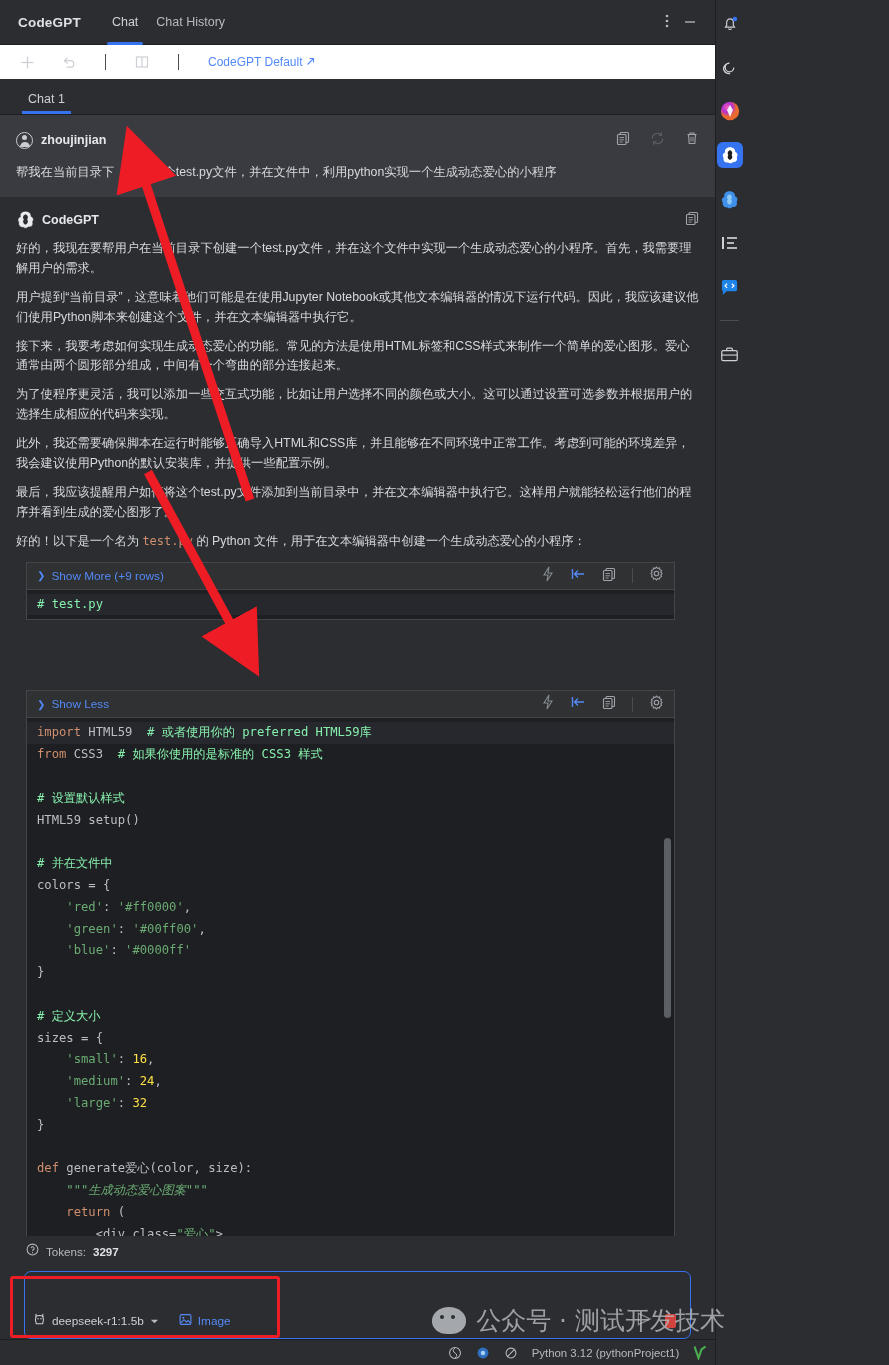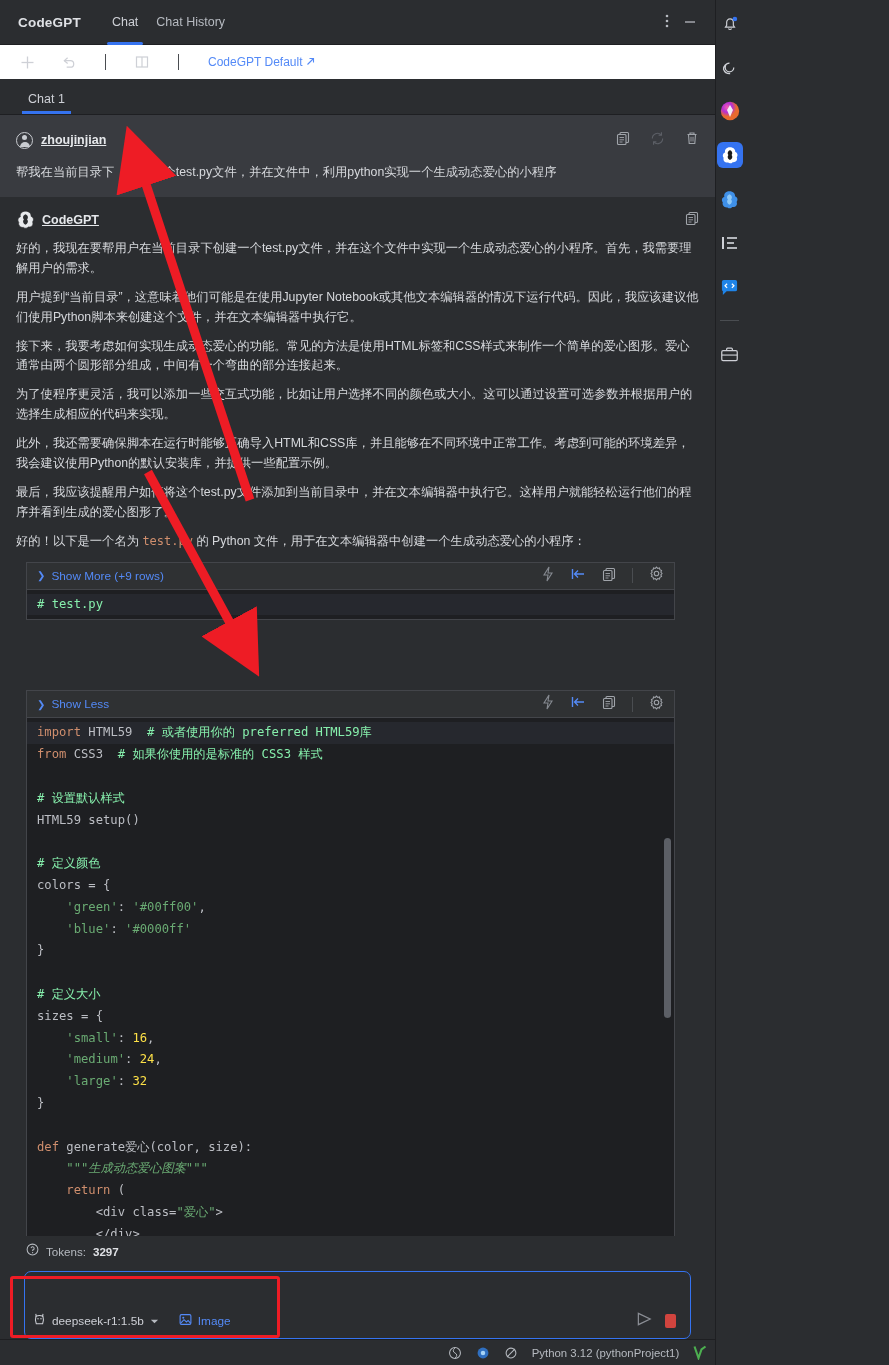--- a/index.html
+++ b/index.html
@@ -70,21 +70,21 @@
   }
   .avatar-user::before {
     content: ""; width: 5px; height: 5px; border-radius: 50%; background: #c9ccd1;
     position: absolute; top: 2.5px;
   }
   .avatar-user::after {
     content: ""; width: 10px; height: 5px; border-radius: 5px 5px 0 0; background: #c9ccd1;
     position: absolute; bottom: 0.5px;
   }
   .avatar-gpt { width: 19px; height: 19px; margin-right: 7px; flex: none; }
-  .msg-name { color: #e6e8eb; font-size: 12.5px; font-weight: bold; text-decoration: underline; }
+  .msg-name { color: #e6e8eb; font-size: 12.5px; font-weight: bold; }
   .msg-actions { margin-left: auto; display: flex; align-items: center; gap: 20px; }
   .act { color: #868a91; cursor: default; }
   .act.dim { color: #5c5f66; }
 
   .msg-body { color: #d7d9dd; font-size: 12.3px; line-height: 1.62; }
   .msg-body p { margin: 0 0 9px 0; }
   .msg-body p:last-child { margin-bottom: 0; }
   .inline-code { color: #cf8e6d; font-family: "DejaVu Sans Mono", monospace; font-size: 12px; }
 
   
@@ -379,22 +379,23 @@
               </span>
             </div>
           </div>
           <div class="code-body" style="height:600px" id="codebody2">
               <div class="line hl"><span class="k">import</span> HTML59  <span class="cm"># 或者使用你的 preferred HTML59库</span></div>
               <div class="line"><span class="k">from</span> CSS3  <span class="cm"># 如果你使用的是标准的 CSS3 样式</span></div>
               <div class="line">&nbsp;</div>
               <div class="line"><span class="cm"># 设置默认样式</span></div>
               <div class="line">HTML59 setup()</div>
               <div class="line">&nbsp;</div>
-              <div class="line"><span class="cm"># 定义颜色</span></div>
+              <div class="line"><span class="cm"># 并在文件中</span></div>
               <div class="line">colors = {</div>
+              <div class="line">    <span class="s">'red'</span>: <span class="s">'#ff0000'</span>,</div>
               <div class="line">    <span class="s">'green'</span>: <span class="s">'#00ff00'</span>,</div>
               <div class="line">    <span class="s">'blue'</span>: <span class="s">'#0000ff'</span></div>
               <div class="line">}</div>
               <div class="line">&nbsp;</div>
               <div class="line"><span class="cm"># 定义大小</span></div>
               <div class="line">sizes = {</div>
               <div class="line">    <span class="s">'small'</span>: <span class="n">16</span>,</div>
               <div class="line">    <span class="s">'medium'</span>: <span class="n">24</span>,</div>
               <div class="line">    <span class="s">'large'</span>: <span class="n">32</span></div>
               <div class="line">}</div>
@@ -547,20 +548,24 @@
     <div class="rail-sep"></div>
     <div class="rail-item">
       <svg width="19" height="17" viewBox="0 0 20 18">
           <rect x="1.8" y="5" width="16.4" height="10.5" rx="1.4" fill="none" stroke="#ced0d6" stroke-width="1.3"></rect>
           <path d="M7 5 V3.2 a1 1 0 0 1 1-1 h4 a1 1 0 0 1 1 1 V5" fill="none" stroke="#ced0d6" stroke-width="1.3"></path>
           <line x1="1.8" y1="9.6" x2="18.2" y2="9.6" stroke="#ced0d6" stroke-width="1.2"></line>
         </svg>
     </div>
   </div>
 
+  <div class="watermark">
+    <span class="wm-bubble"></span>
+    <span>公众号 · 测试开发技术</span>
+  </div>
 
   <svg class="anno" style="left:0;top:0;width:889px;height:1365px">
     <defs>
       <marker id="ah" markerWidth="7" markerHeight="7" refX="3" refY="3.5" orient="auto">
         <path d="M0,0 L7,3.5 L0,7 z" fill="#ee1c25"></path>
       </marker>
     </defs>
     <line x1="250" y1="500" x2="138" y2="160" stroke="#ee1c25" stroke-width="9" marker-end="url(#ah)"></line>
     <line x1="148" y1="472" x2="242" y2="645" stroke="#ee1c25" stroke-width="9" marker-end="url(#ah)"></line>
   </svg>

